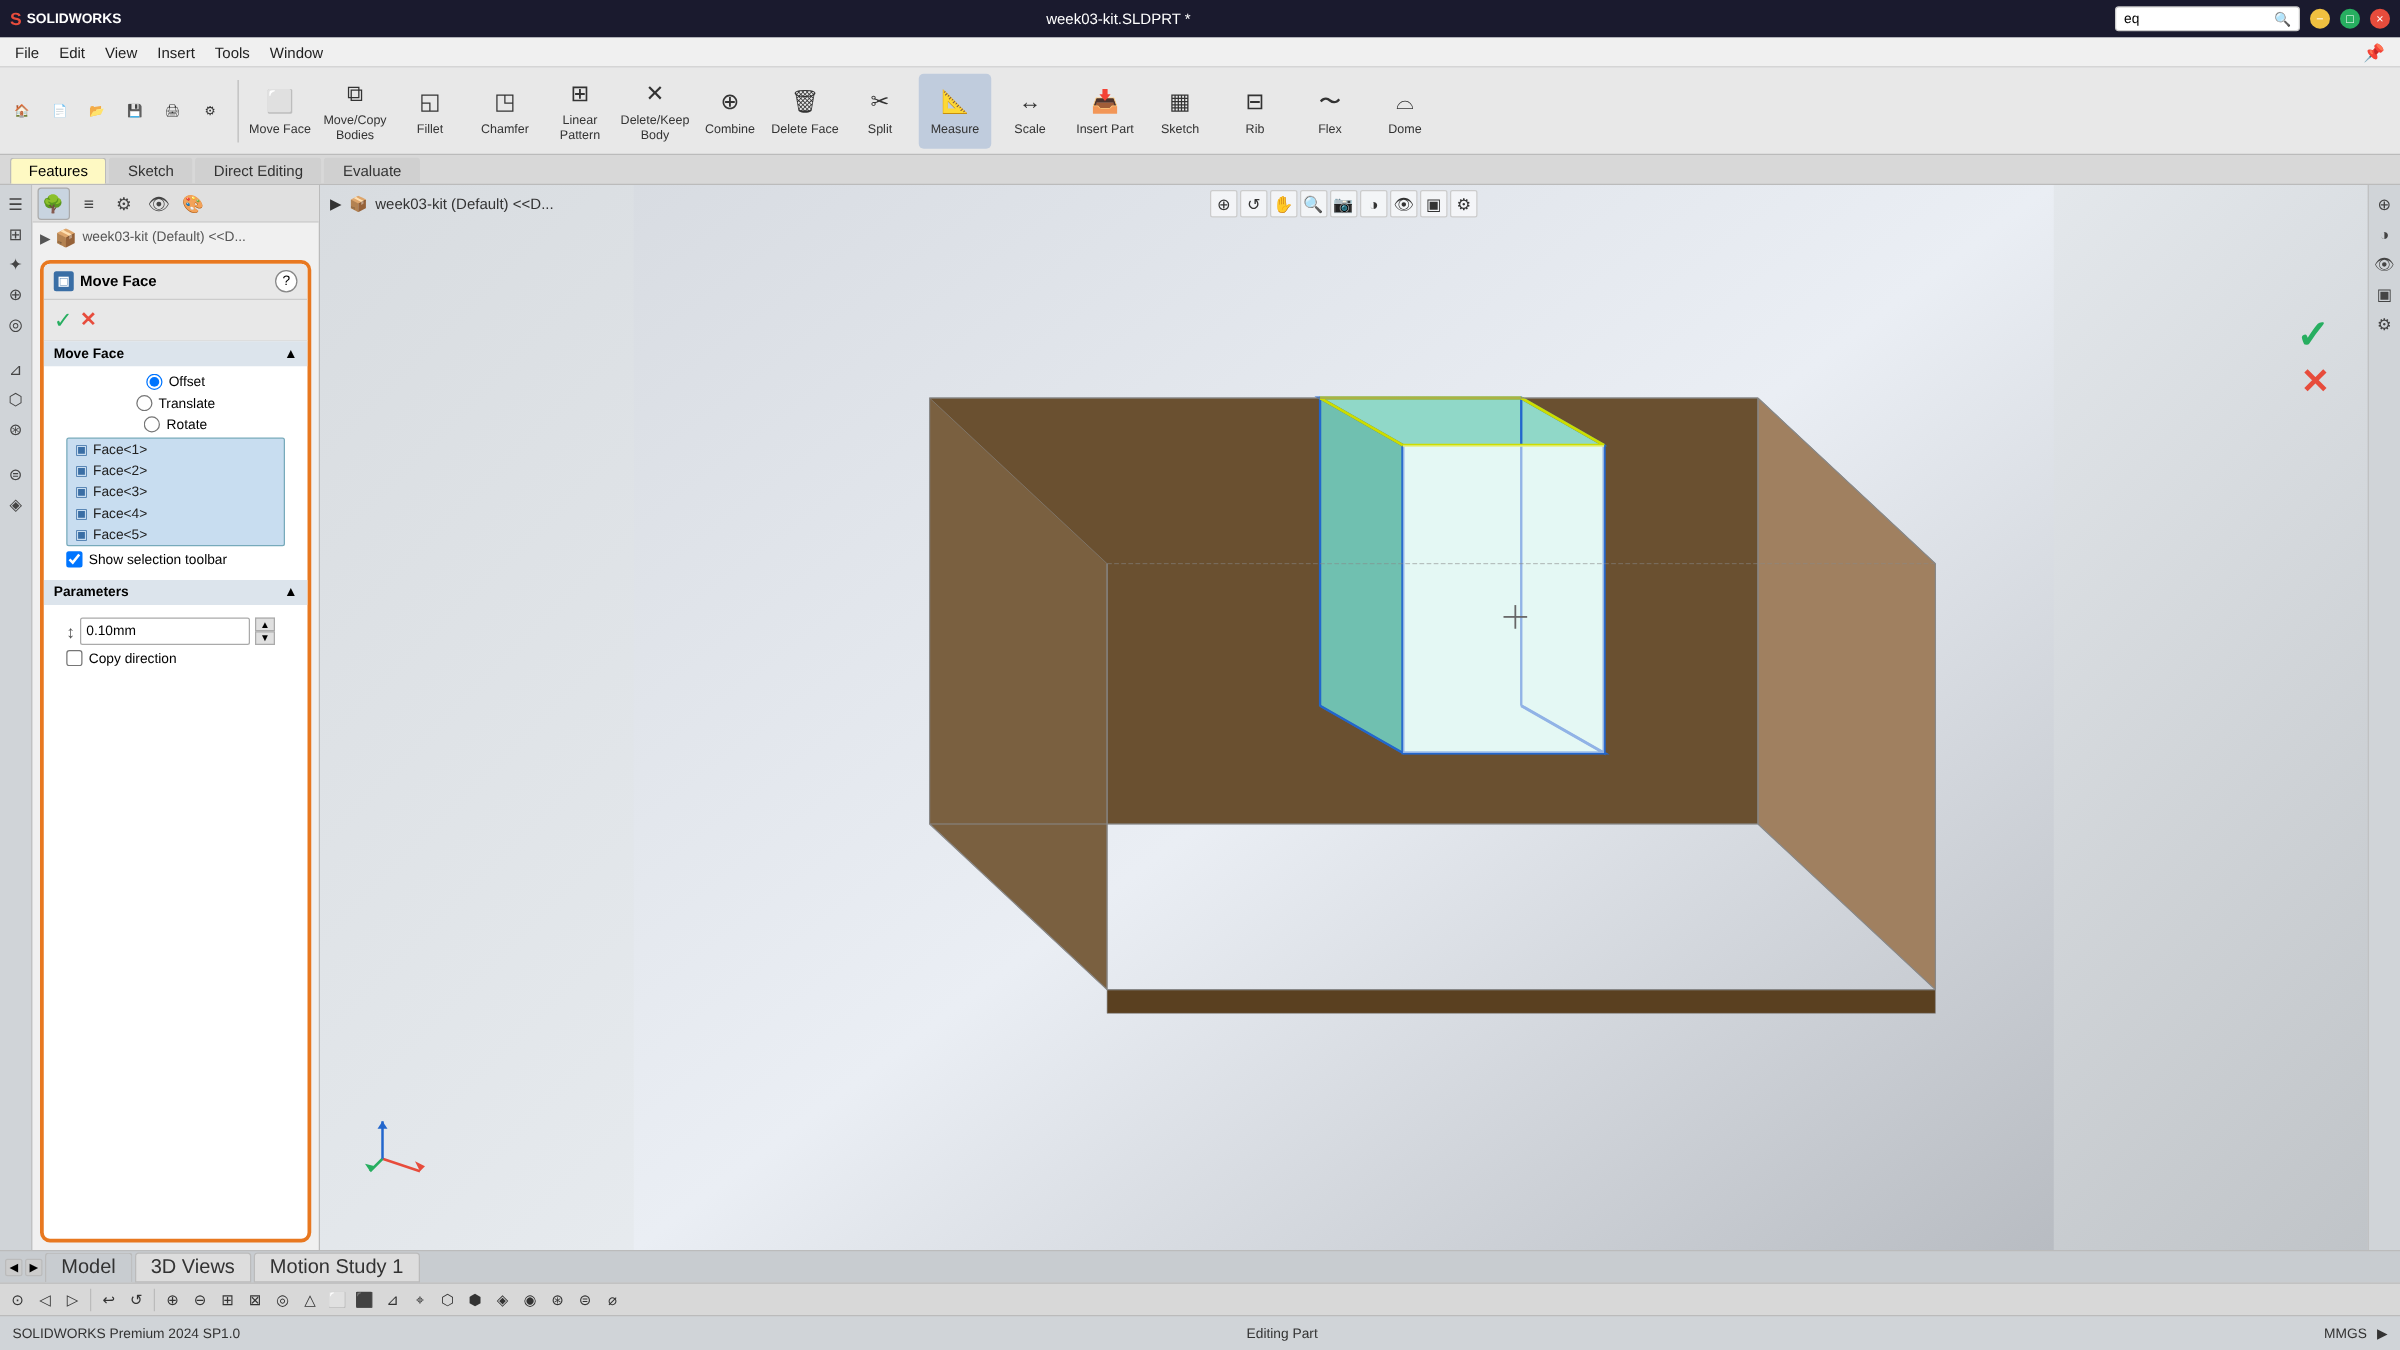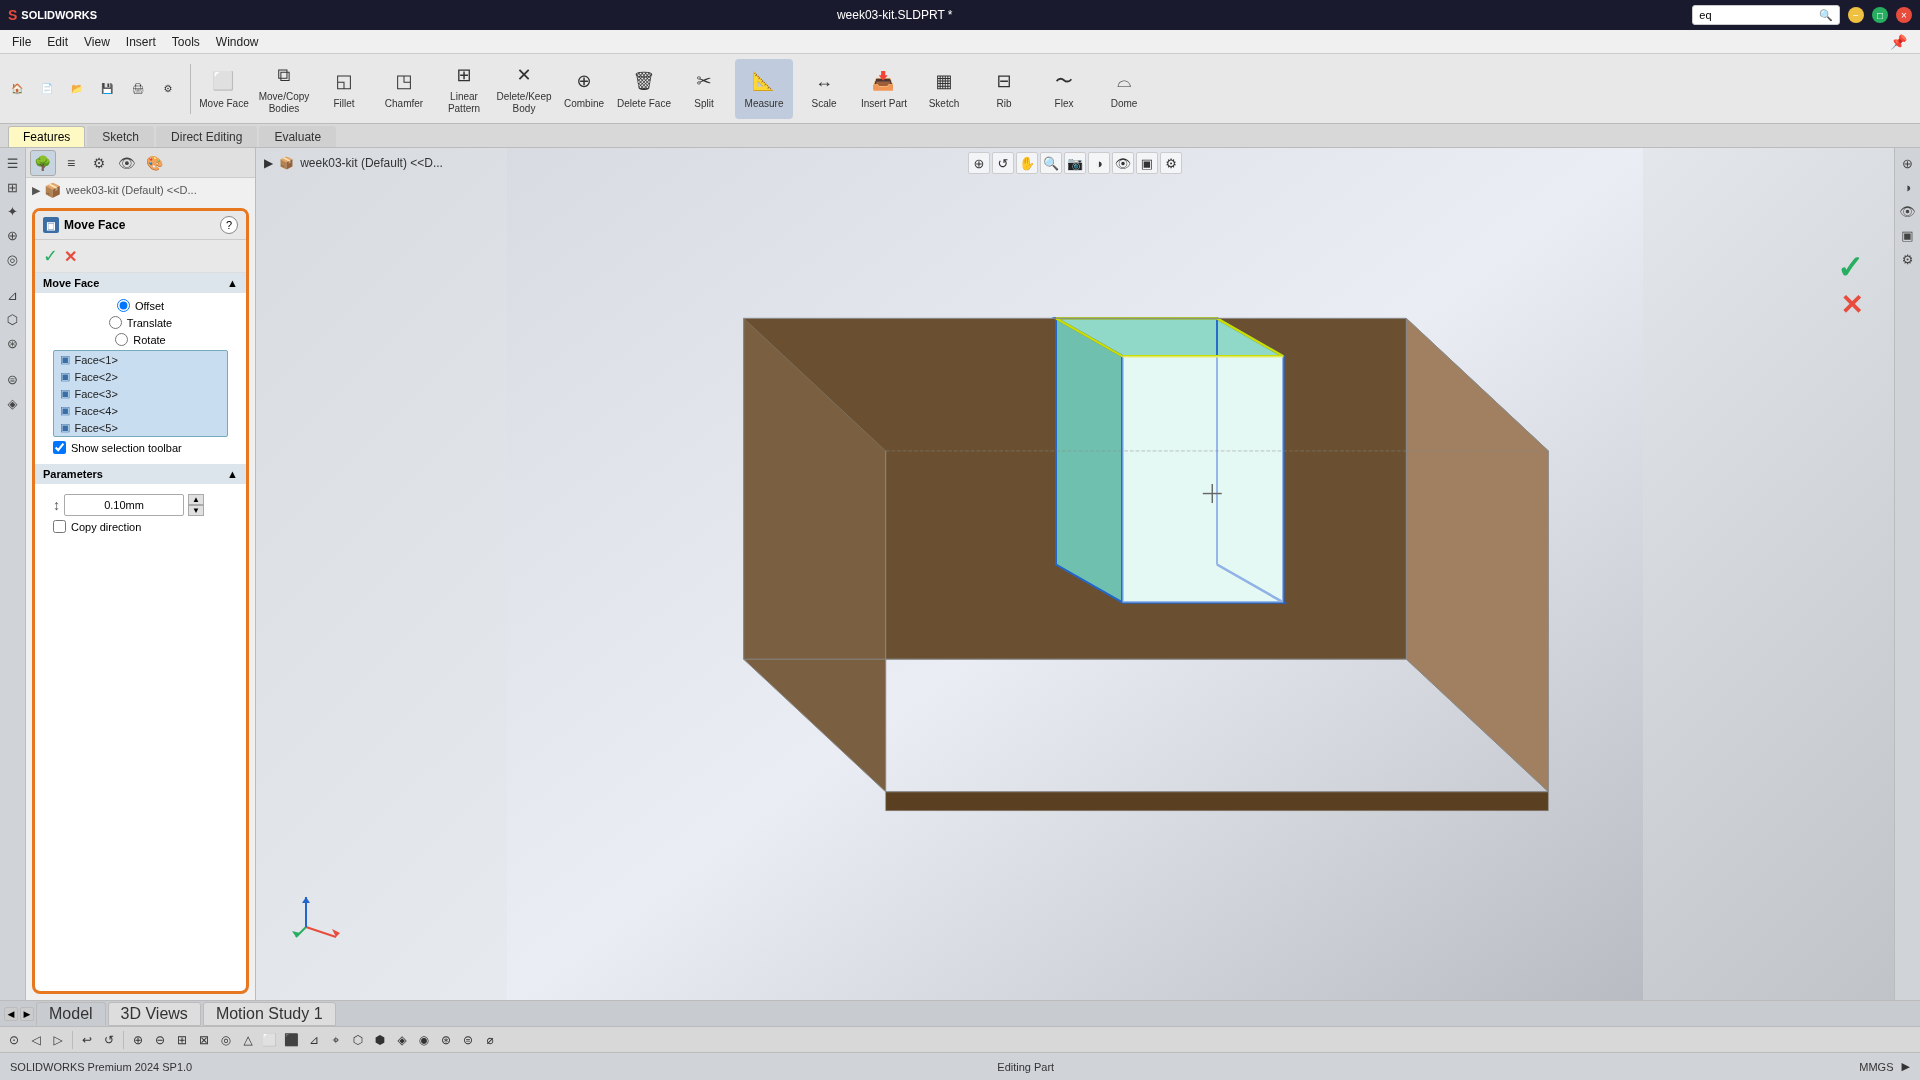--- a/index.html
+++ b/index.html
@@ -287,27 +287,26 @@
     }
 
     
     .params-input-row {
       display: flex;
       align-items: center;
       gap: 4px;
       margin: 4px 6px;
     }
     .params-input-row input {
-      width: 120px;
+      width: 136px;
       height: 22px;
       border: 1px solid #aaa;
       border-radius: 2px;
       padding: 0 4px;
       font-size: 11px;
-      text-align: center;
     }
     .spin-btns {
       display: flex;
       flex-direction: column;
       gap: 0px;
     }
     .spin-btn {
       width: 16px;
       height: 11px;
       background: #e0e0e0;

